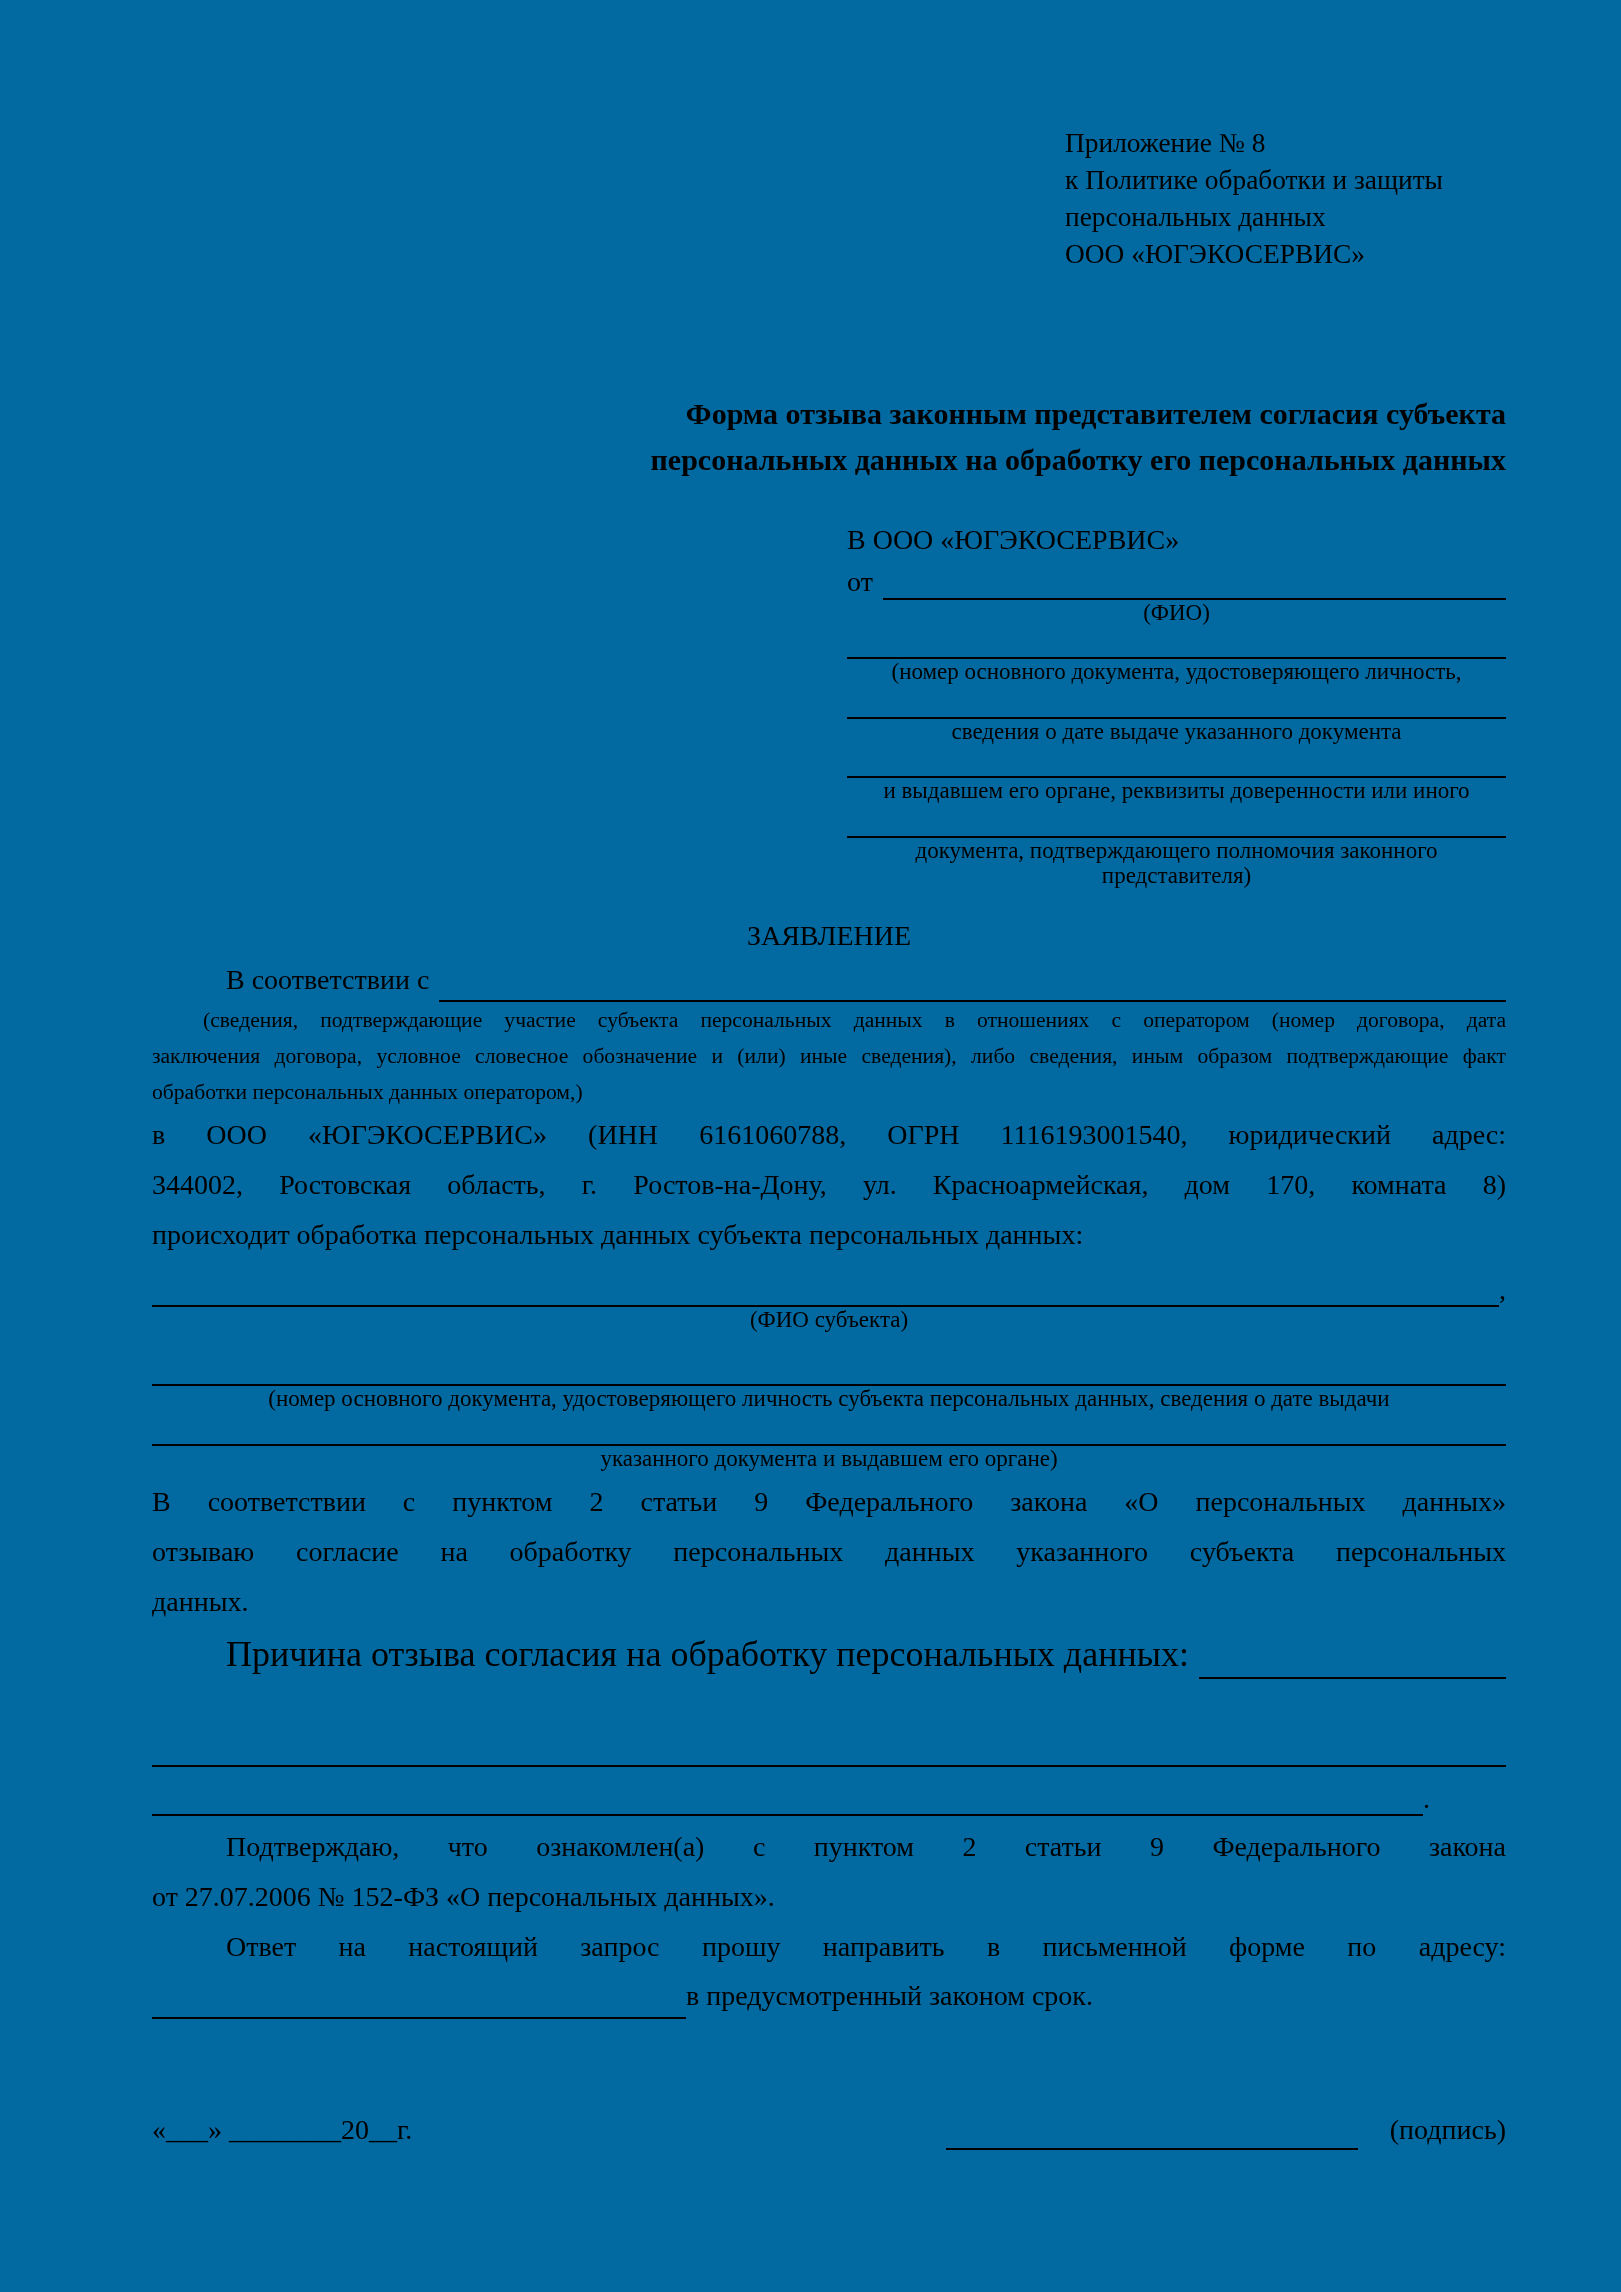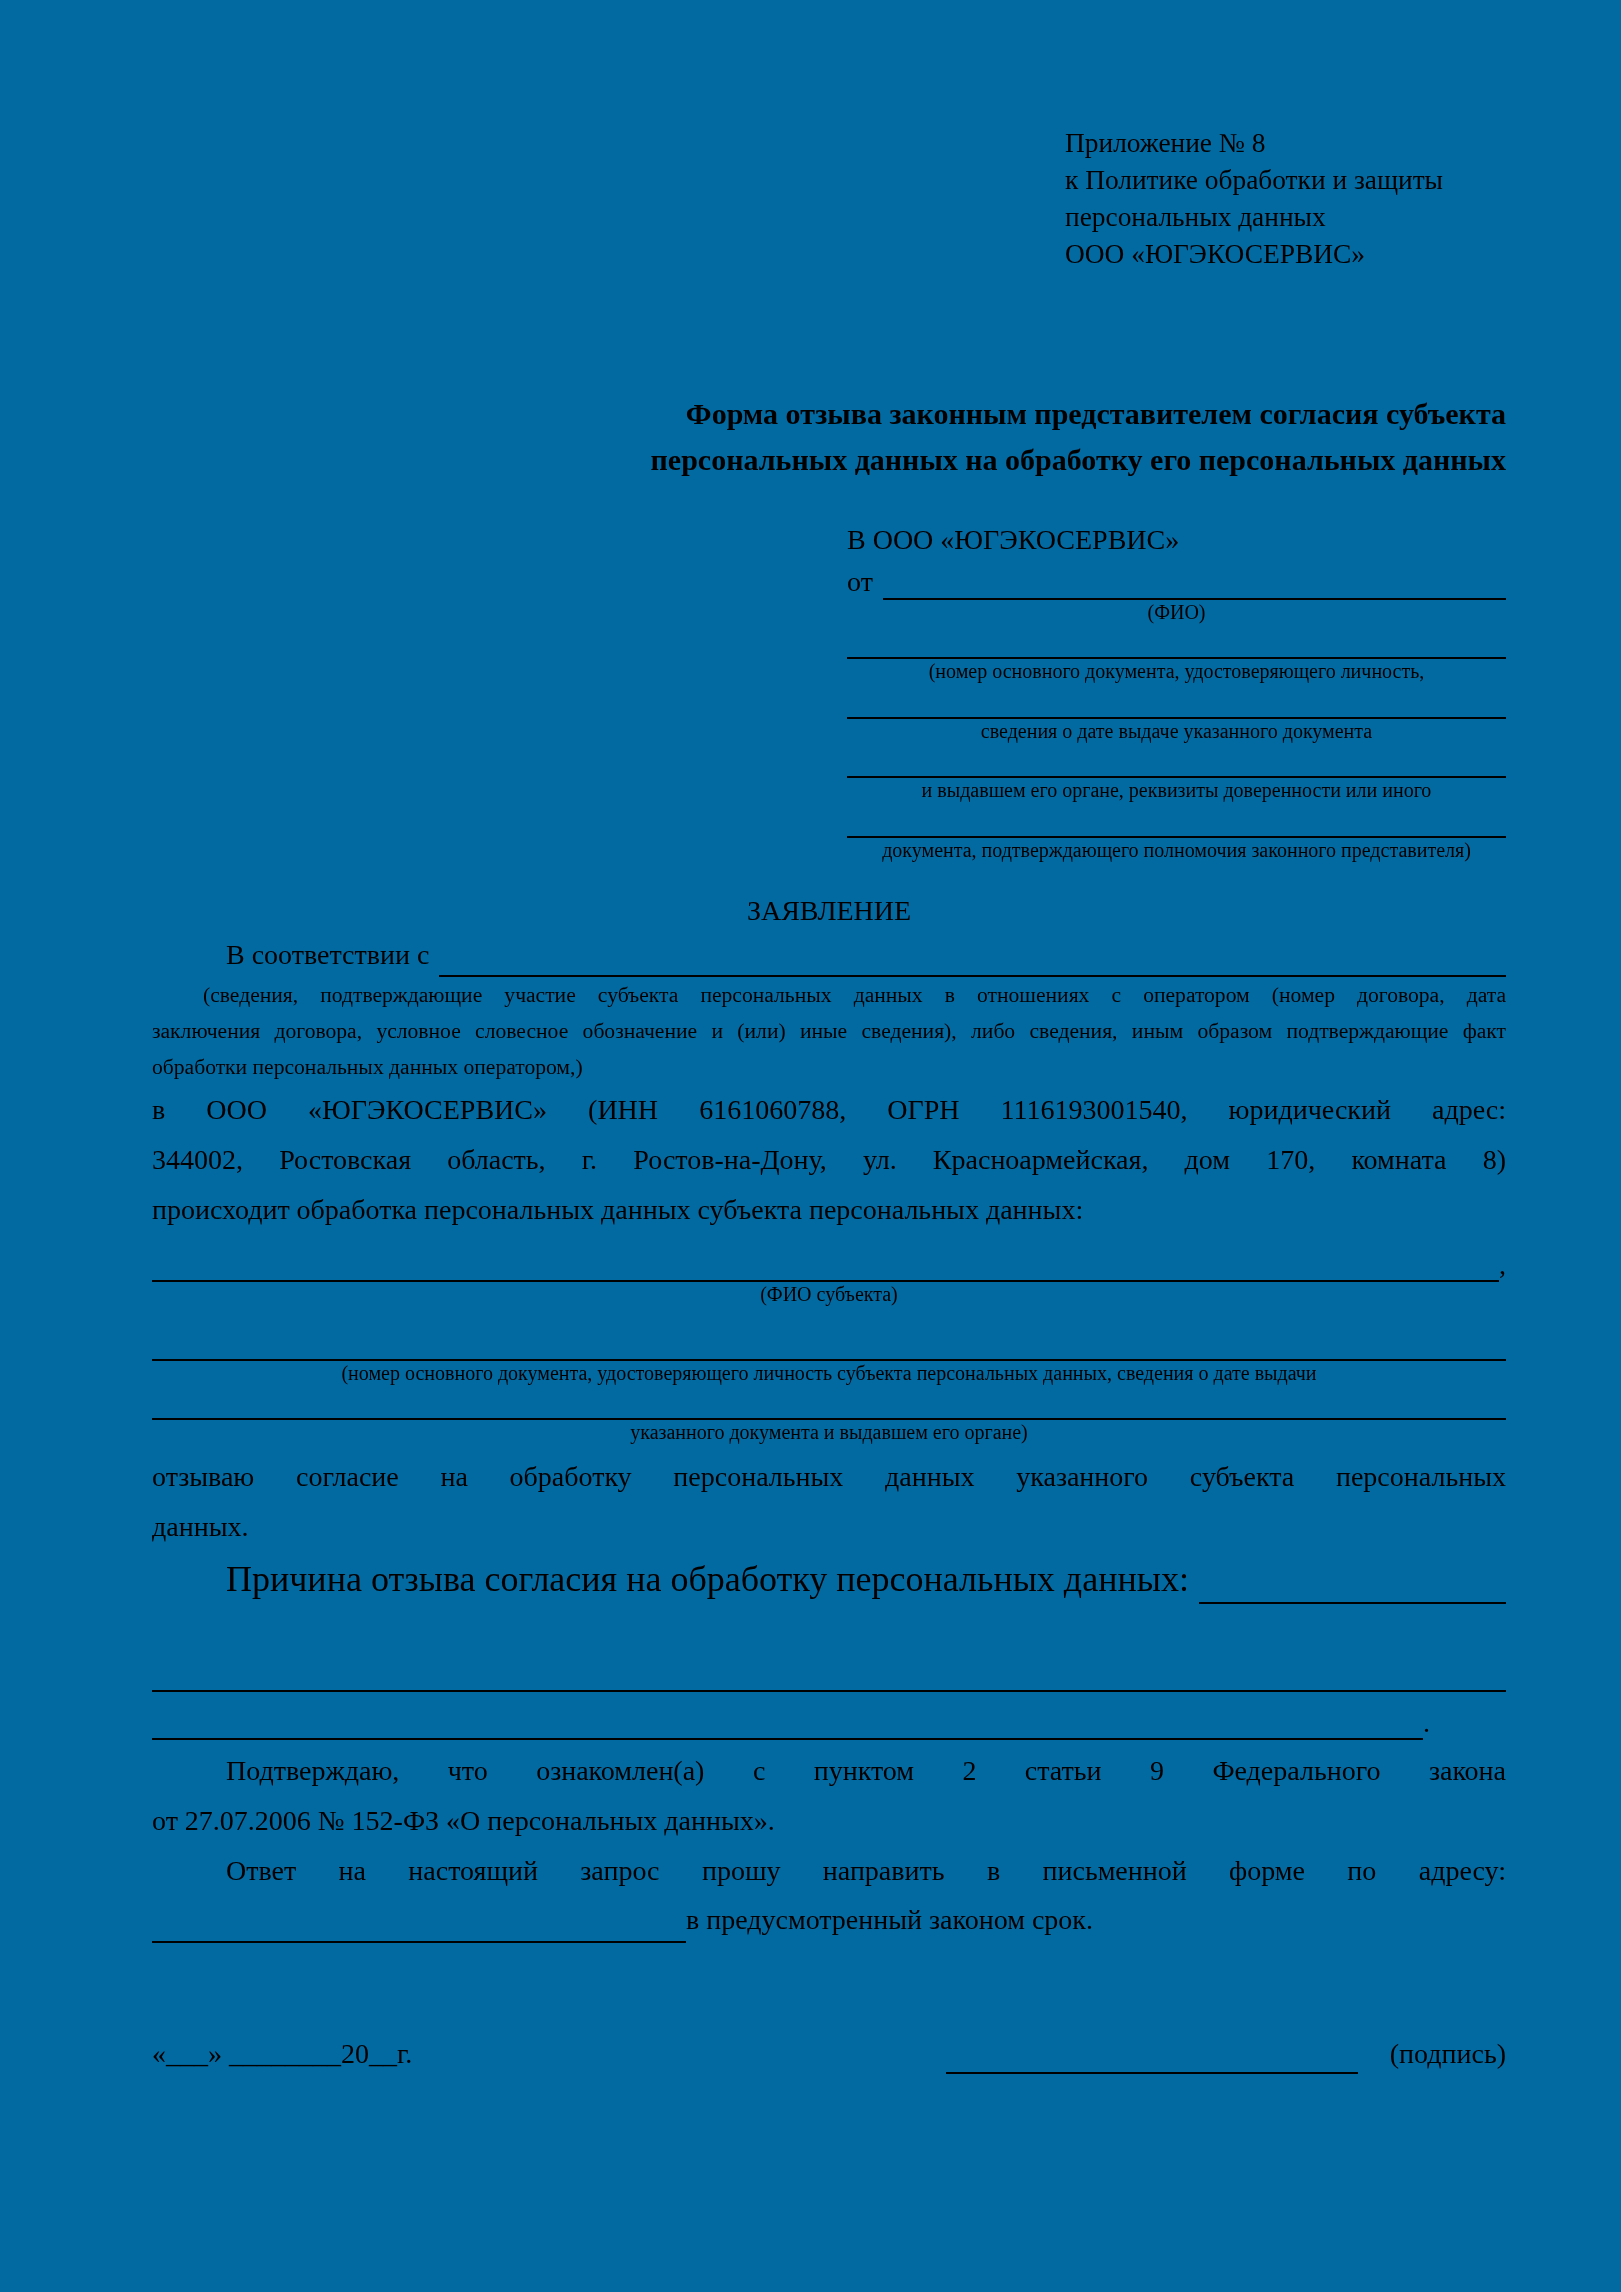--- a/index.html
+++ b/index.html
@@ -16,21 +16,21 @@
   }
   
   .hdr { margin-left:auto; width:441px; font-size:27.4px; line-height:37px; }
   
   .title { margin-top:118px; text-align:right; font-weight:bold; font-size:30px; line-height:46px; }
   
   .addr { margin-left:auto; width:659px; margin-top:37px; font-size:28px; }
   .addr-to { line-height:39px; }
   .from-row { display:flex; align-items:flex-end; line-height:37px; margin-top:3.9px; }
   .from-row .fill { flex:1; border-bottom:2.9px solid #000; margin-left:9.8px; height:29px; }
-  .cap { font-size:20px; line-height:25.5px; text-align:center; }
+  .cap { font-size:23px; line-height:25.5px; text-align:center; }
   .blank { height:32px; border-bottom:2.9px solid #000; }
   
   .stmt-head { margin-top:25.5px; text-align:center; font-size:28px; line-height:43px; }
   
   .body-line { font-size:28px; line-height:50px; }
   .jl { text-align:justify; text-align-last:justify; }
   .intro-row { display:flex; align-items:flex-end; font-size:28px; line-height:45px; padding-left:74px; }
   .intro-row .fill { flex:1; border-bottom:2.9px solid #000; margin-left:9.8px; height:33px; }
   .note { font-size:21.6px; line-height:36px; }
   .note .indent1 { padding-left:51px; }
@@ -114,20 +114,21 @@
   </div>
   <div class="cap">(ФИО субъекта)</div>
 
   <div class="blank mt20"></div>
   <div class="cap">(номер основного документа, удостоверяющего личность субъекта персональных данных, сведения о дате выдачи</div>
 
   <div class="blank"></div>
   <div class="cap">указанного документа и выдавшем его органе)</div>
 
   <div class="mt6">
+    <div class="body-line jl">В  соответствии  с  пунктом  2  статьи  9  Федерального  закона  «О  персональных  данных»</div>
     <div class="body-line jl">отзываю согласие на обработку персональных данных указанного субъекта персональных</div>
     <div class="body-line">данных.</div>
   </div>
 
   <div class="reason-row">
     <span>Причина отзыва согласия на обработку персональных данных:</span>
     <div class="fill"></div>
   </div>
 
   <div class="big-blank1"></div>

